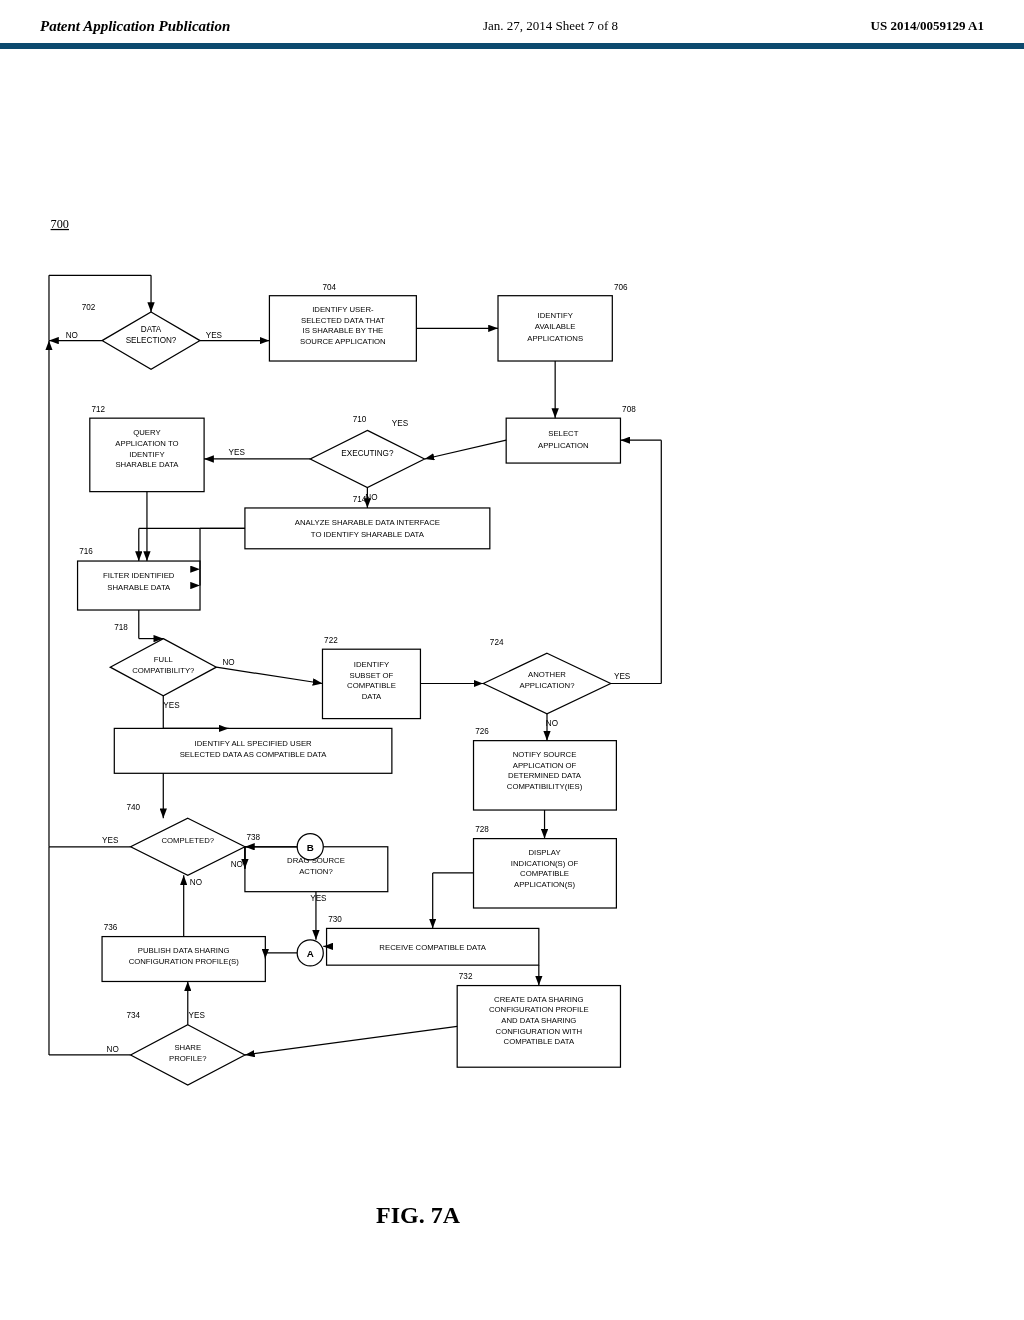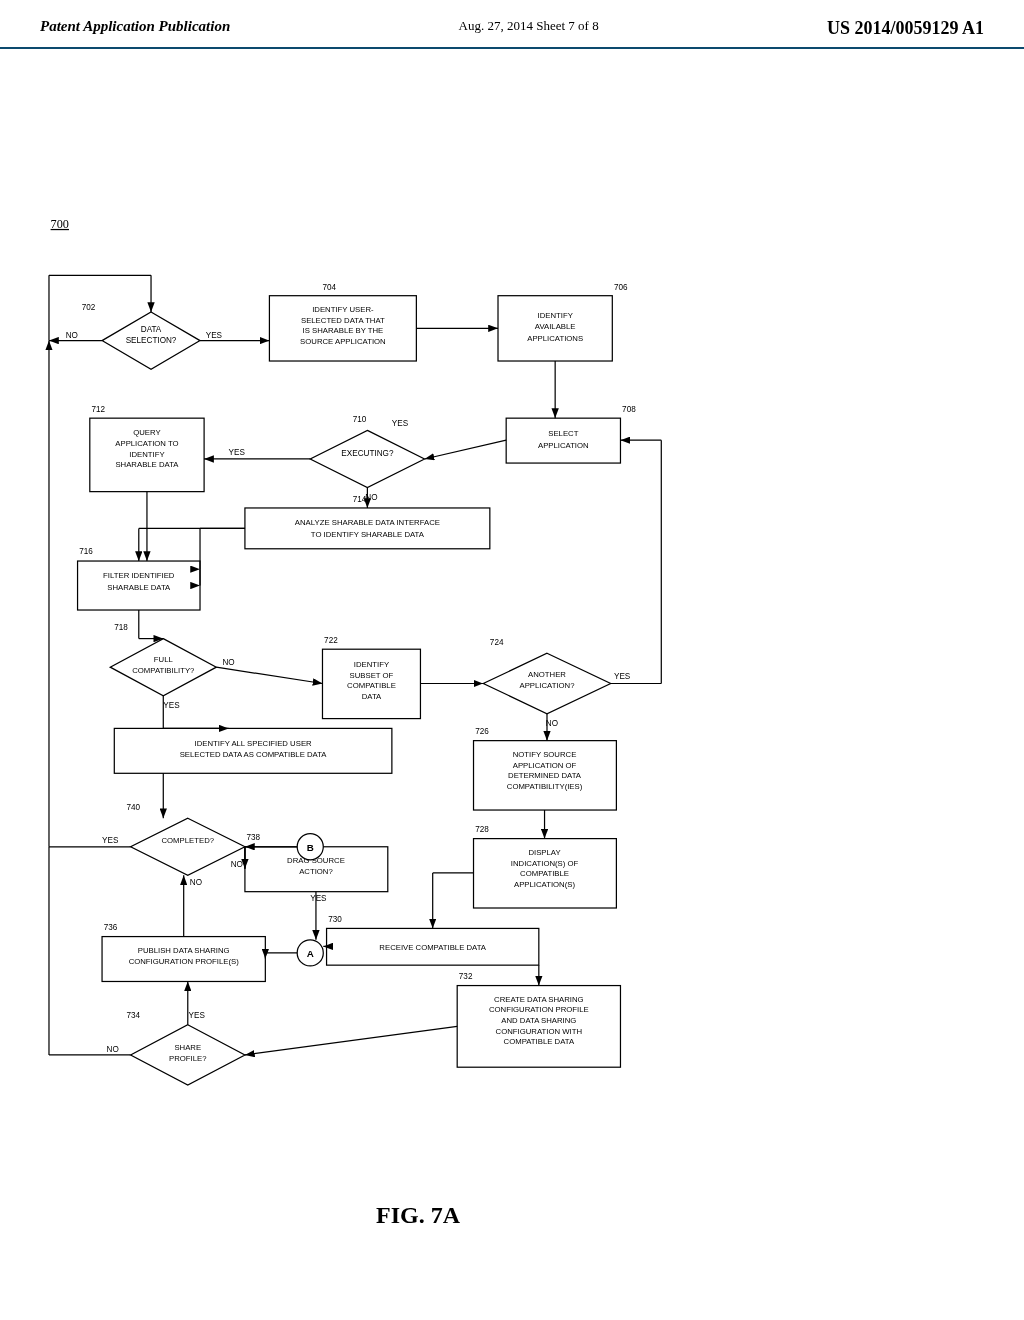--- a/index.html
+++ b/index.html
@@ -11,35 +11,35 @@
       position: relative;
       overflow-x: hidden;
     }
 
     
     .header {
       display: flex;
       justify-content: space-between;
       align-items: flex-start;
       padding: 18px 40px 0 40px;
-      border-bottom: 2px solid #0c4a6e;
+      border-bottom: 6px solid #0c4a6e;
       padding-bottom: 8px;
       gap: 40px;
     }
     .header-left {
       font-size: 15px;
       font-weight: bold;
       font-style: italic;
     }
     .header-center {
       font-size: 13px;
       text-align: center;
     }
     .header-right {
-      font-size: 18px;
+      font-size: 13px;
       font-weight: bold;
     }
 
     
     .diagram-area {
       position: relative;
       width: 836px;
       height: 1200px;
       margin-top: 10px;
     }
@@ -61,21 +61,21 @@
       transform: translateX(-50%);
       font-size: 24px;
       font-weight: bold;
     }
   </style>
 </head>
 <body>
 
 <div class="header">
   <div class="header-left">Patent Application Publication</div>
-  <div class="header-center">Aug. 27, 2014  Sheet 7 of 8</div>
+  <div class="header-center">Jan. 27, 2014  Sheet 7 of 8</div>
   <div class="header-right">US 2014/0059129 A1</div>
 </div>
 
 <div class="diagram-area">
 
   <svg class="diagram-svg" viewBox="0 0 1024 1200" xmlns="http://www.w3.org/2000/svg">
 
     <defs>
       <marker id="arrowhead" markerWidth="8" markerHeight="6" refX="8" refY="3" orient="auto">
         <polygon points="0 0, 8 3, 0 6" fill="#000"></polygon>

